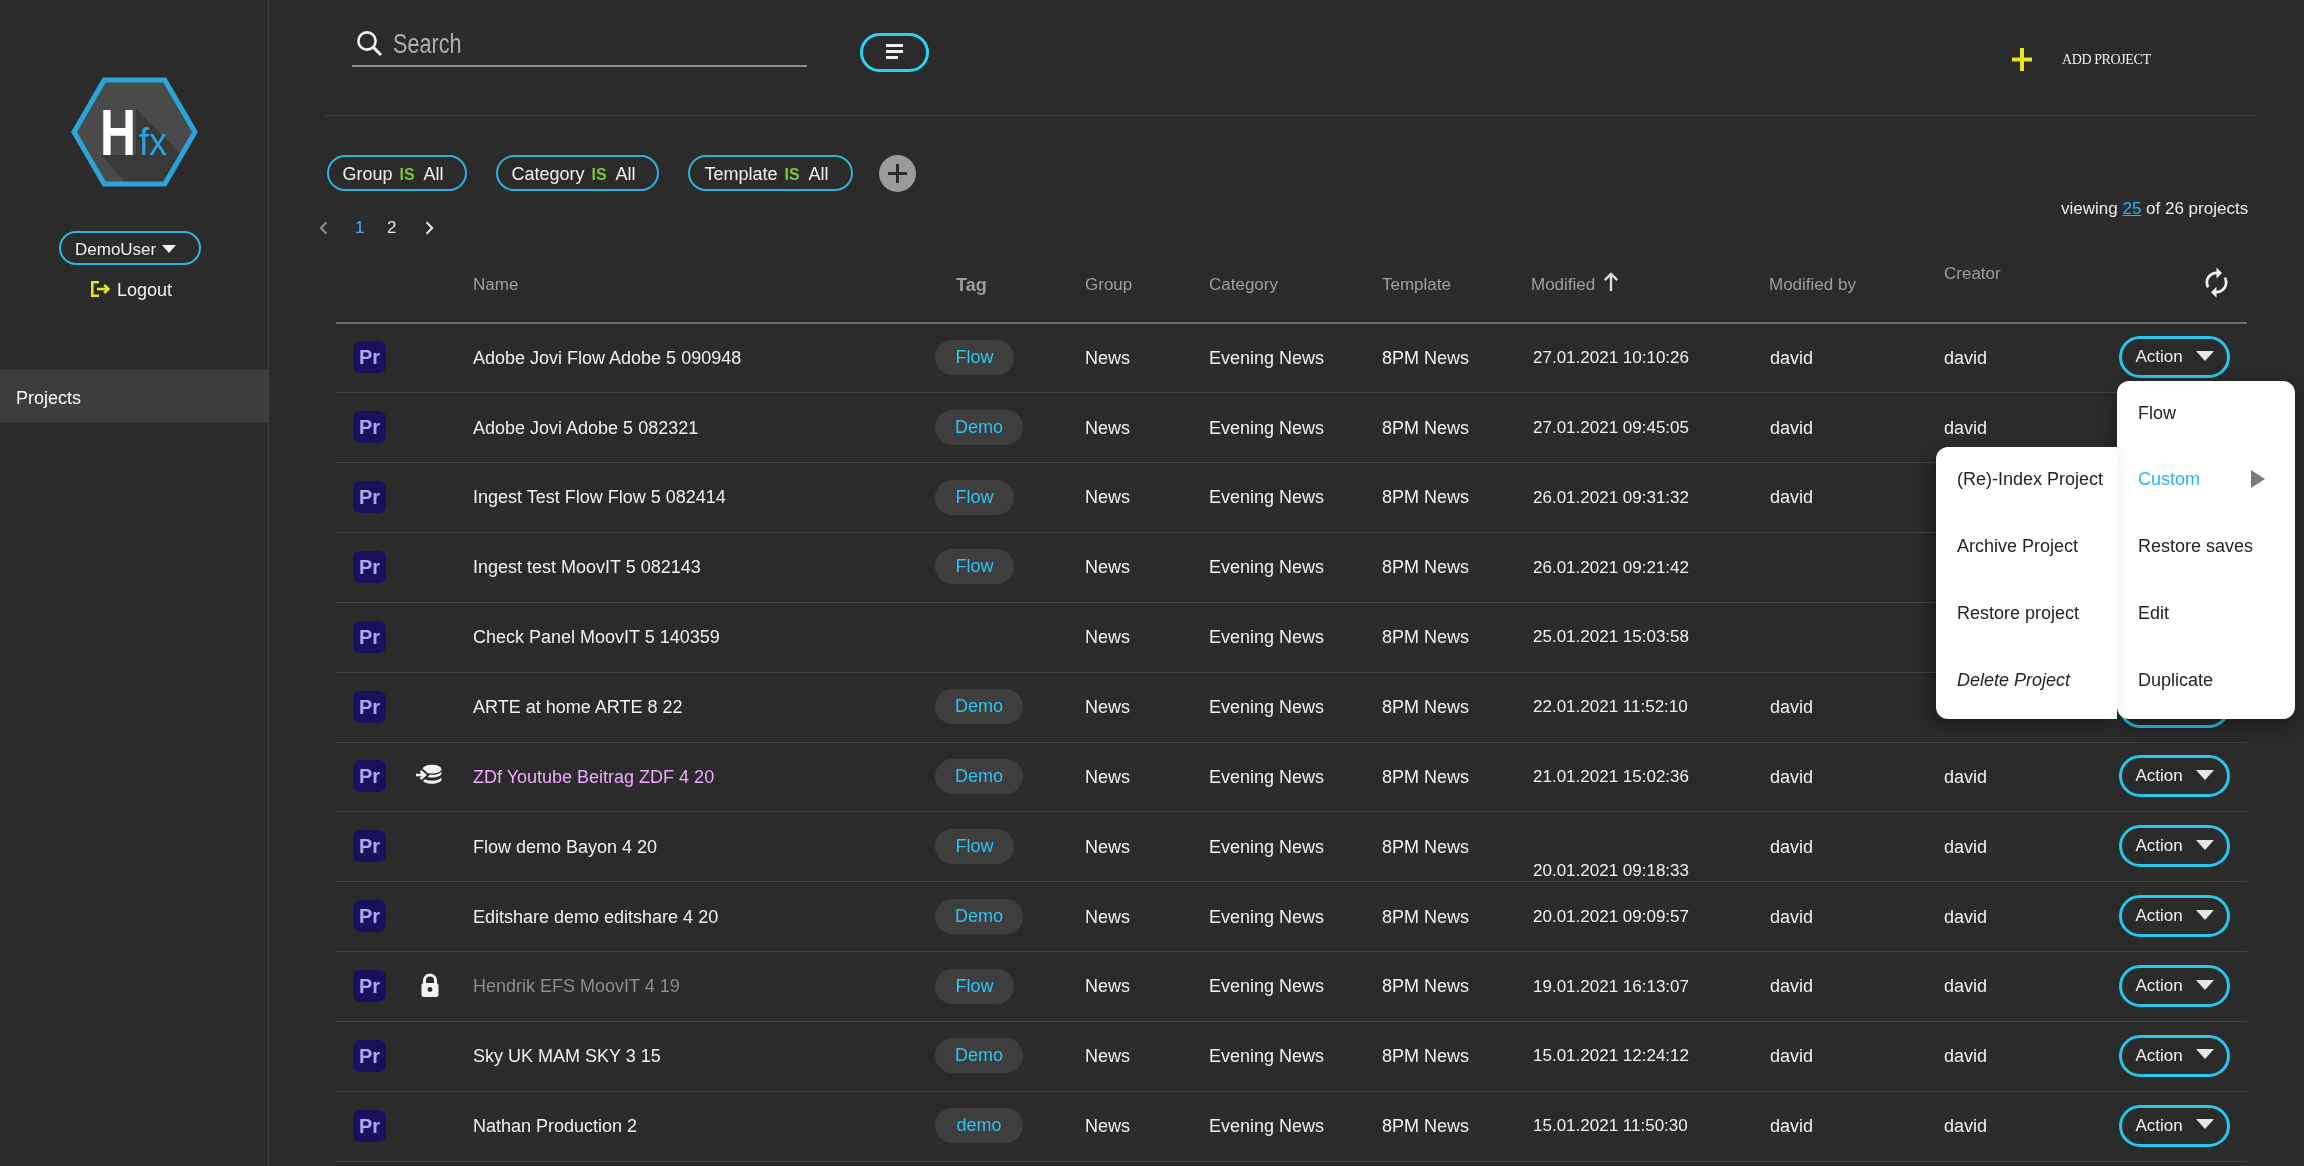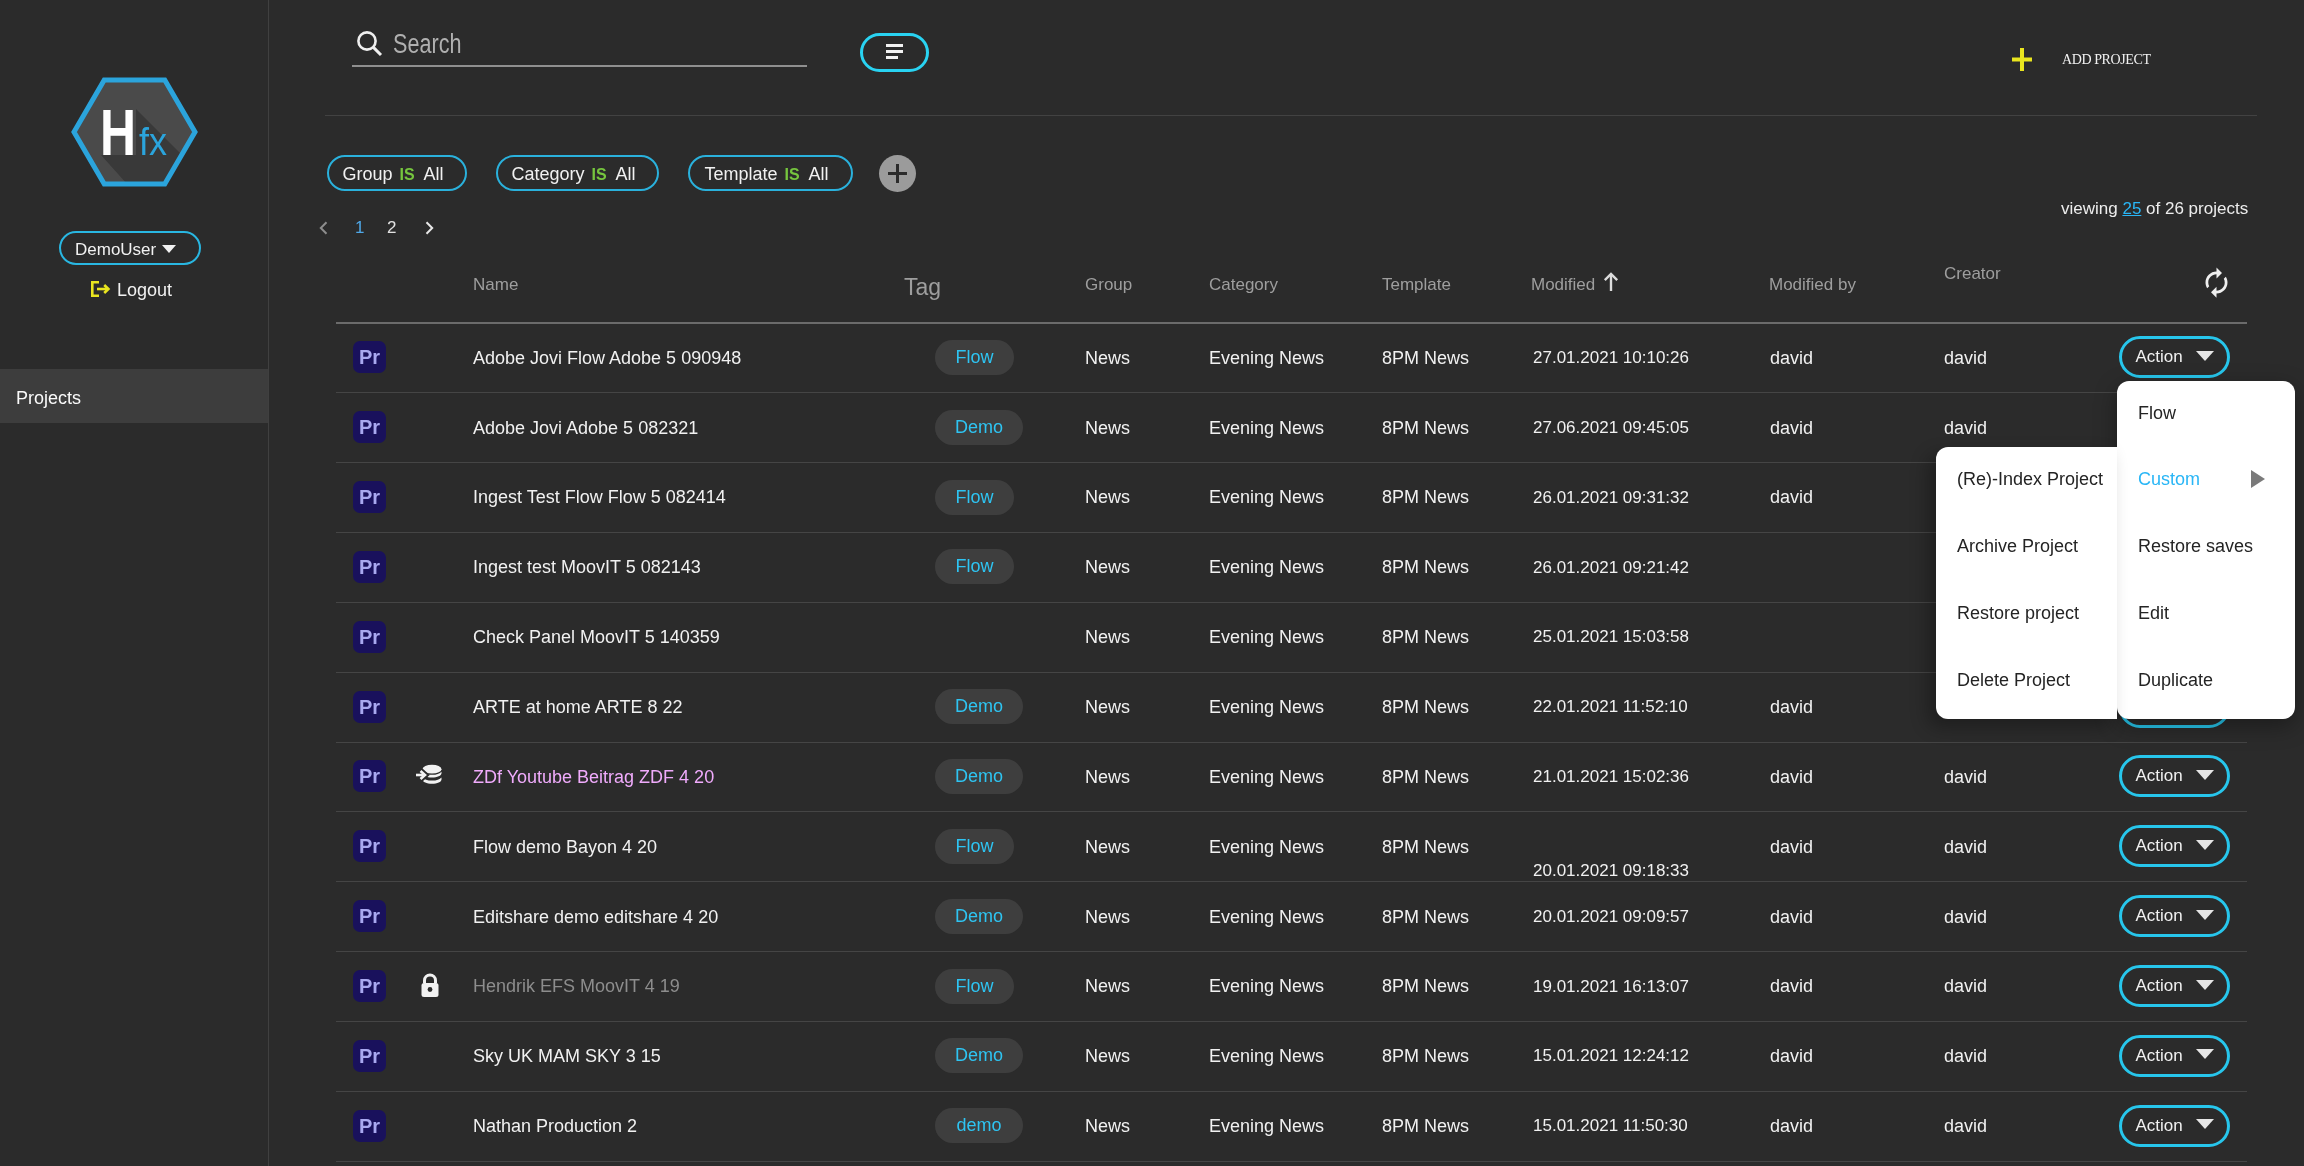--- a/index.html
+++ b/index.html
@@ -77,21 +77,21 @@
 <svg class="abs" style="left:319px;top:221px;" width="9" height="14" viewBox="0 0 9 14">
 <path d="M7.5 1.2 L1.8 7 L7.5 12.8" fill="none" stroke="#8d8d8d" stroke-width="2"></path>
   </svg>
 <div class="txt" style="left:355px;top:219px;font-size:17px;color:#4fa8e8;">1</div>
 <div class="txt" style="left:387px;top:219px;font-size:17px;color:#e2e2e2;">2</div>
 <svg class="abs" style="left:425px;top:221px;" width="9" height="14" viewBox="0 0 9 14">
 <path d="M1.5 1.2 L7.2 7 L1.5 12.8" fill="none" stroke="#e8e8e8" stroke-width="2"></path>
   </svg>
 <div class="txt" style="left:2061px;top:200px;font-size:17px;color:#ededed;">viewing <a style="color:#29b6f6;text-decoration:underline;">25</a> of 26 projects</div>
 <div class="txt chead" style="left:473px;top:276px;font-size:17px;">Name</div>
-<div class="txt chead" style="left:904px;top:276px;font-size:23px;">Tag</div>
+<div class="txt chead" style="left:956px;top:276px;font-size:18px;font-weight:bold;">Tag</div>
 <div class="txt chead" style="left:1085px;top:276px;font-size:17px;">Group</div>
 <div class="txt chead" style="left:1209px;top:276px;font-size:17px;">Category</div>
 <div class="txt chead" style="left:1382px;top:276px;font-size:17px;">Template</div>
 <div class="txt chead" style="left:1531px;top:276px;font-size:17px;">Modified</div>
 <div class="txt chead" style="left:1769px;top:276px;font-size:17px;">Modified by</div>
 <div class="txt chead" style="left:1944px;top:265px;font-size:17px;">Creator</div>
 <svg class="abs" style="left:1601px;top:271px;" width="20" height="22" viewBox="0 0 20 22">
 <line x1="10" y1="3" x2="10" y2="20" stroke="#dcdcdc" stroke-width="2.4"></line>
 <path d="M3.8 9.2 L10 3 L16.2 9.2" fill="none" stroke="#dcdcdc" stroke-width="2.4"></path>
 </svg>
@@ -110,21 +110,21 @@
 <div class="txt cw" style="left:1770px;top:348.7px;font-size:18px;">david</div>
 <div class="txt cw" style="left:1944px;top:348.7px;font-size:18px;">david</div>
 <div class="actionbtn" style="top:336.3px;">Action<span class="car"></span></div>
 <div class="row-divider" style="top:462.1px;"></div>
 <div class="abs" style="left:353px;top:411.2px;width:33px;height:32px;background:#19115c;border-radius:7px;text-align:center;line-height:32px;color:#a9a9f0;font-size:20px;font-weight:bold;">Pr</div>
 <div class="txt" style="left:473px;top:418.6px;font-size:18px;color:#f1f1f1;">Adobe Jovi Adobe 5 082321</div>
 <div class="tagpill" style="left:935px;top:409.7px;width:88px;">Demo</div>
 <div class="txt cw" style="left:1085px;top:418.6px;font-size:18px;">News</div>
 <div class="txt cw" style="left:1209px;top:418.6px;font-size:18px;">Evening News</div>
 <div class="txt cw" style="left:1382px;top:418.6px;font-size:18px;">8PM News</div>
-<div class="txt cw" style="left:1533px;top:418.8px;font-size:17px;">27.06.2021 09:45:05</div>
+<div class="txt cw" style="left:1533px;top:418.8px;font-size:17px;">27.01.2021 09:45:05</div>
 <div class="txt cw" style="left:1770px;top:418.6px;font-size:18px;">david</div>
 <div class="txt cw" style="left:1944px;top:418.6px;font-size:18px;">david</div>
 <div class="actionbtn" style="top:406.2px;">Action<span class="car"></span></div>
 <div class="row-divider" style="top:531.9px;"></div>
 <div class="abs" style="left:353px;top:481.0px;width:33px;height:32px;background:#19115c;border-radius:7px;text-align:center;line-height:32px;color:#a9a9f0;font-size:20px;font-weight:bold;">Pr</div>
 <div class="txt" style="left:473px;top:488.4px;font-size:18px;color:#f1f1f1;">Ingest Test Flow Flow 5 082414</div>
 <div class="tagpill" style="left:935px;top:479.5px;width:79px;">Flow</div>
 <div class="txt cw" style="left:1085px;top:488.4px;font-size:18px;">News</div>
 <div class="txt cw" style="left:1209px;top:488.4px;font-size:18px;">Evening News</div>
 <div class="txt cw" style="left:1382px;top:488.4px;font-size:18px;">8PM News</div>
@@ -252,13 +252,13 @@
 <div class="menu" style="left:1936px;top:447px;width:181px;height:272px;border-top-right-radius:0;border-bottom-right-radius:0;box-shadow:-8px 8px 18px rgba(0,0,0,0.3);"></div>
 <div class="mi" style="left:2138px;top:404px;color:#242424;">Flow</div>
 <div class="mi" style="left:2138px;top:470px;color:#29b6f6;">Custom</div>
 <div class="mi" style="left:2138px;top:537px;color:#242424;">Restore saves</div>
 <div class="mi" style="left:2138px;top:604px;color:#242424;">Edit</div>
 <div class="mi" style="left:2138px;top:671px;color:#242424;">Duplicate</div>
 <div class="abs" style="left:2251px;top:470px;width:0;height:0;border-top:9px solid transparent;border-bottom:9px solid transparent;border-left:14px solid #7a7a7a;z-index:21;"></div>
 <div class="mi" style="left:1957px;top:470px;">(Re)-Index Project</div>
 <div class="mi" style="left:1957px;top:537px;">Archive Project</div>
 <div class="mi" style="left:1957px;top:604px;">Restore project</div>
-<div class="mi" style="left:1957px;top:671px;">Delete Project</div>
+<div class="mi" style="left:1957px;top:671px;font-style:italic;">Delete Project</div>
 
 </body></html>

